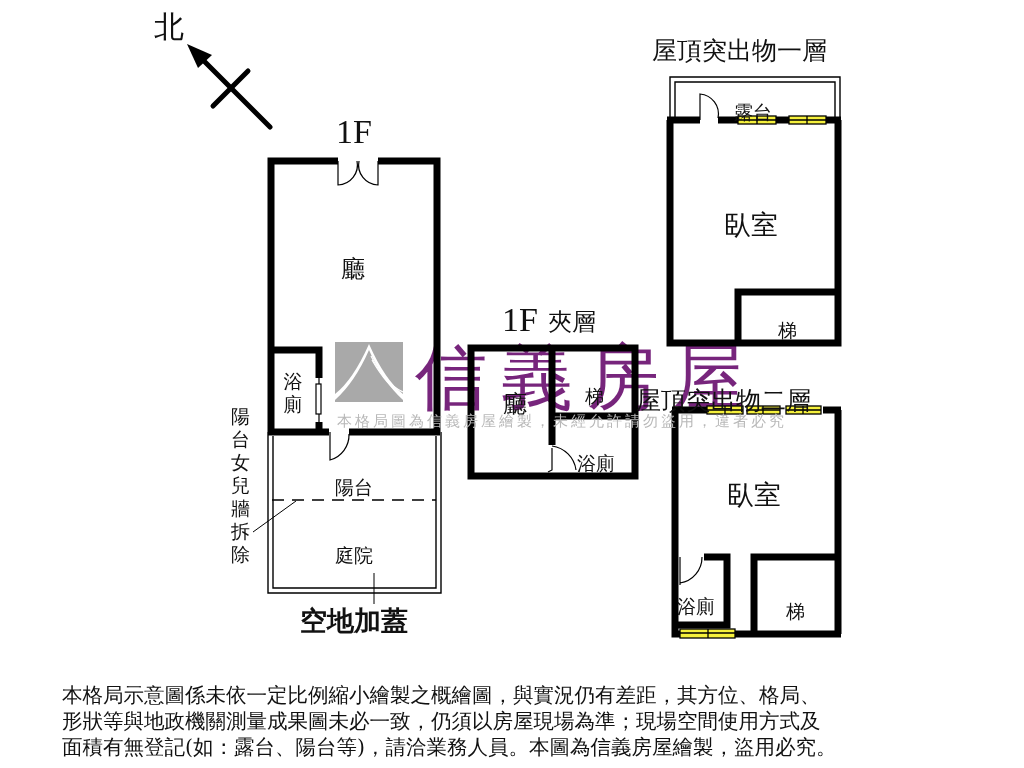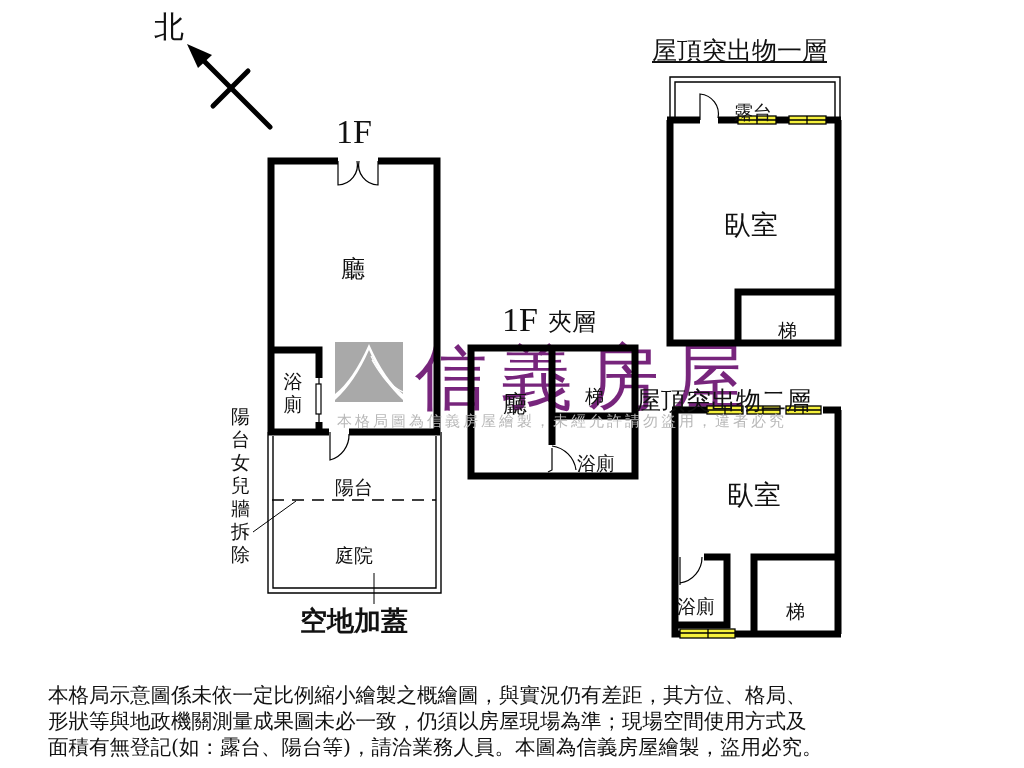--- a/index.html
+++ b/index.html
@@ -6,21 +6,21 @@
   body { width:1024px; height:768px; position:relative; overflow:hidden;
          font-family:"DejaVu Serif","Liberation Serif",serif; color:#111; }
   .abs { position:absolute; }
   svg.plan { position:absolute; left:0; top:0; }
   .lbl { position:absolute; white-space:nowrap; line-height:1; color:#111; }
   .lbl-md { font-size:24px; }
   .lbl-sm { font-size:19px;margin-top:16px; }
   .lbl-lg { font-size:27px; }
   .title-1f { font-size:34px; font-family:"Liberation Serif","DejaVu Serif",serif;text-align:center; }
   .vert { font-size:19px; line-height:23px; width:22px; text-align:center; white-space:normal; word-break:break-all; }
-  .disclaimer { position:absolute; left:48px; top:682px; width:920px;
+  .disclaimer { position:absolute; left:62px; top:682px; width:920px;
                 font-size:20.5px; line-height:26px; color:#111; white-space:pre-line; }
   .wm-sub { position:absolute; left:337px; top:412px; font-size:15px; color:#b8b8b8;
             letter-spacing:3px; font-family:"DejaVu Sans","Liberation Sans",sans-serif; white-space:nowrap; }
   .wm-brand { position:absolute; left:415px; top:330px; font-size:72px; color:#701a75;
               font-family:"DejaVu Sans","Liberation Sans",sans-serif; letter-spacing:14px; white-space:nowrap; opacity:0.95; }
 </style>
 </head>
 <body>
 
 <div class="abs" style="left:335px;top:342px;width:68px;height:60px;background:#a9a9a9;overflow:hidden;">
@@ -139,21 +139,21 @@
 <div class="lbl lbl-sm" style="left:335px;top:530px;text-align:right;">庭院</div>
 <div class="lbl vert" style="left:228px;top:405px;text-align:right;">陽台女兒牆拆除</div>
 <div class="lbl lbl-lg" style="left:300px;top:607px;font-weight:bold;">空地加蓋</div>
 
 <div class="lbl title-1f" style="left:502px;top:303px;">1F</div>
 <div class="lbl lbl-md" style="left:548px;top:310px;">夾層</div>
 <div class="lbl lbl-md" style="left:503px;top:392px;">廳</div>
 <div class="lbl lbl-sm" style="left:585px;top:371px;">梯</div>
 <div class="lbl lbl-sm" style="left:577px;top:438px;">浴廁</div>
 
-<div class="lbl lbl-md" style="left:652px;top:38px;font-size:25px;text-decoration:underline;">屋頂突出物一層</div>
+<div class="lbl lbl-md" style="left:652px;top:38px;font-size:25px;">屋頂突出物一層</div>
 <div class="lbl lbl-sm" style="left:734px;top:87px;">露台</div>
 <div class="lbl lbl-lg" style="left:724px;top:211px;">臥室</div>
 <div class="lbl lbl-sm" style="left:778px;top:305px;">梯</div>
 
 <div class="lbl lbl-md" style="left:636px;top:368px;font-size:25px;margin-top:20px;">屋頂突出物二層</div>
 <div class="lbl lbl-lg" style="left:727px;top:481px;">臥室</div>
 <div class="lbl lbl-sm" style="left:677px;top:581px;">浴廁</div>
 <div class="lbl lbl-sm" style="left:786px;top:586px;">梯</div>
 
 <div class="disclaimer">本格局示意圖係未依一定比例縮小繪製之概繪圖，與實況仍有差距，其方位、格局、

